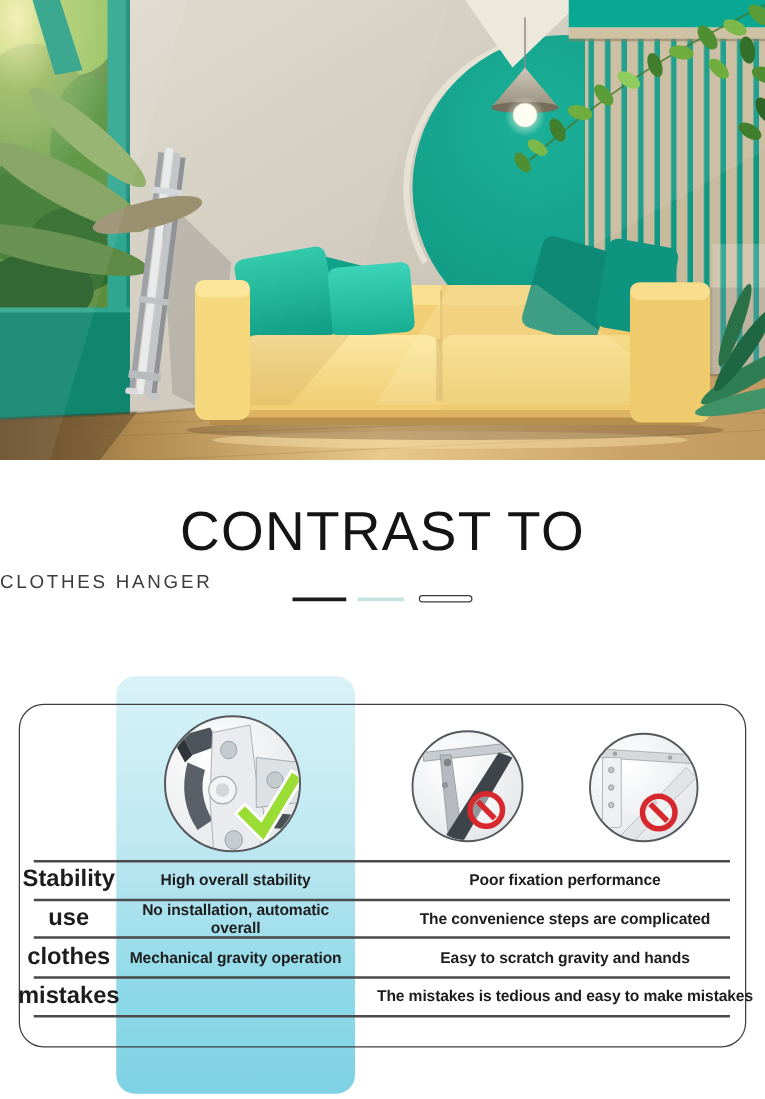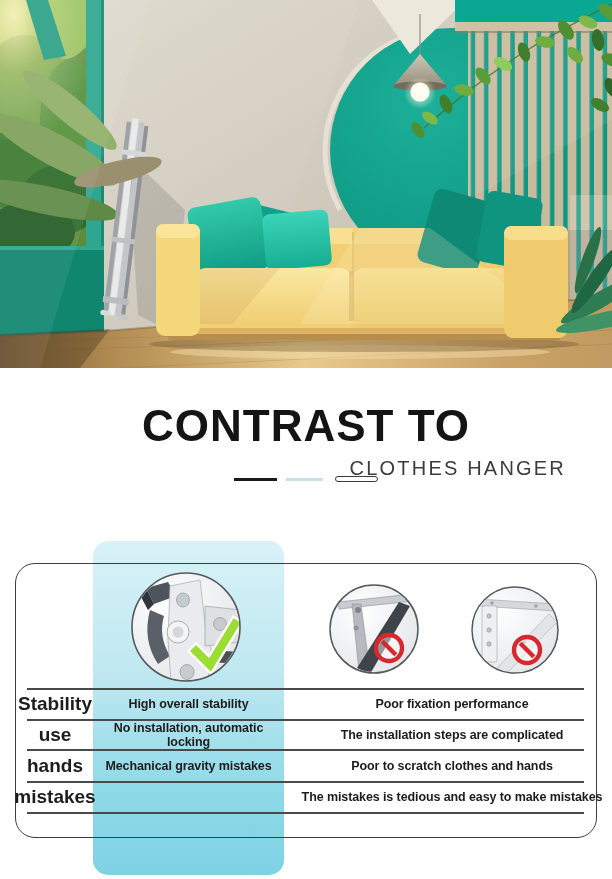--- a/index.html
+++ b/index.html
@@ -3,23 +3,23 @@
 <meta charset="utf-8">
 <style>
   html,body{margin:0;padding:0;background:#ffffff;}
   .page{position:relative;width:612px;height:879px;background:#ffffff;overflow:hidden;
         font-family:"Liberation Sans", sans-serif;}
   .hero{position:absolute;left:0;top:0;width:612px;height:368px;}
   .hero svg{display:block;}
 
   
   .title{position:absolute;top:401px;left:0;width:612px;text-align:center;
-         font-size:44px;font-weight:bold;letter-spacing:1px;color:#141414;}
-  .subtitle{position:absolute;top:457px;left:0;width:566px;text-align:right;
-            font-size:20px;letter-spacing:2.2px;color:#3c3c3c;}
+         font-size:44px;font-weight:normal;letter-spacing:1px;color:#141414;}
+  .subtitle{position:absolute;top:457px;left:0;width:566px;text-align:left;
+            font-size:15px;letter-spacing:2.2px;color:#3c3c3c;}
   .dashes{position:absolute;top:476px;left:0;width:612px;display:flex;
           justify-content:center;align-items:center;gap:9px;}
   .dash{display:inline-block;height:3px;}
   .dash-black{width:43px;background:#1a1a1a;}
   .dash-teal{width:37px;background:#c4e3e1;}
   .dash-outline{width:41px;height:4px;background:#ffffff;border:1px solid #3a3a3a;border-radius:3px;margin-left:3px;}
 
   
   .highlight-col{position:absolute;left:93px;top:541px;width:191px;height:334px;
                  border-radius:15px;
@@ -322,26 +322,26 @@
   <div class="sep" style="top:781px"></div>
   <div class="sep" style="top:812px"></div>
 
   <div class="row" style="top:689px;height:30px">
     <div class="cell label">Stability</div>
     <div class="cell product">High overall stability</div>
     <div class="cell competitor">Poor fixation performance</div>
   </div>
   <div class="row" style="top:720px;height:29px">
     <div class="cell label">use</div>
-    <div class="cell product">No installation, automatic locking</div>
-    <div class="cell competitor">The installation steps are complicated</div>
+    <div class="cell product">No installation, automatic overall</div>
+    <div class="cell competitor">The convenience steps are complicated</div>
   </div>
   <div class="row" style="top:750px;height:31px">
-    <div class="cell label">hands</div>
-    <div class="cell product">Mechanical gravity mistakes</div>
-    <div class="cell competitor">Poor to scratch clothes and hands</div>
+    <div class="cell label">clothes</div>
+    <div class="cell product">Mechanical gravity operation</div>
+    <div class="cell competitor">Easy to scratch gravity and hands</div>
   </div>
   <div class="row" style="top:782px;height:30px">
     <div class="cell label">mistakes</div>
     <div class="cell competitor">The mistakes is tedious and easy to make mistakes</div>
   </div>
 
 </div>
 
 </body></html>

